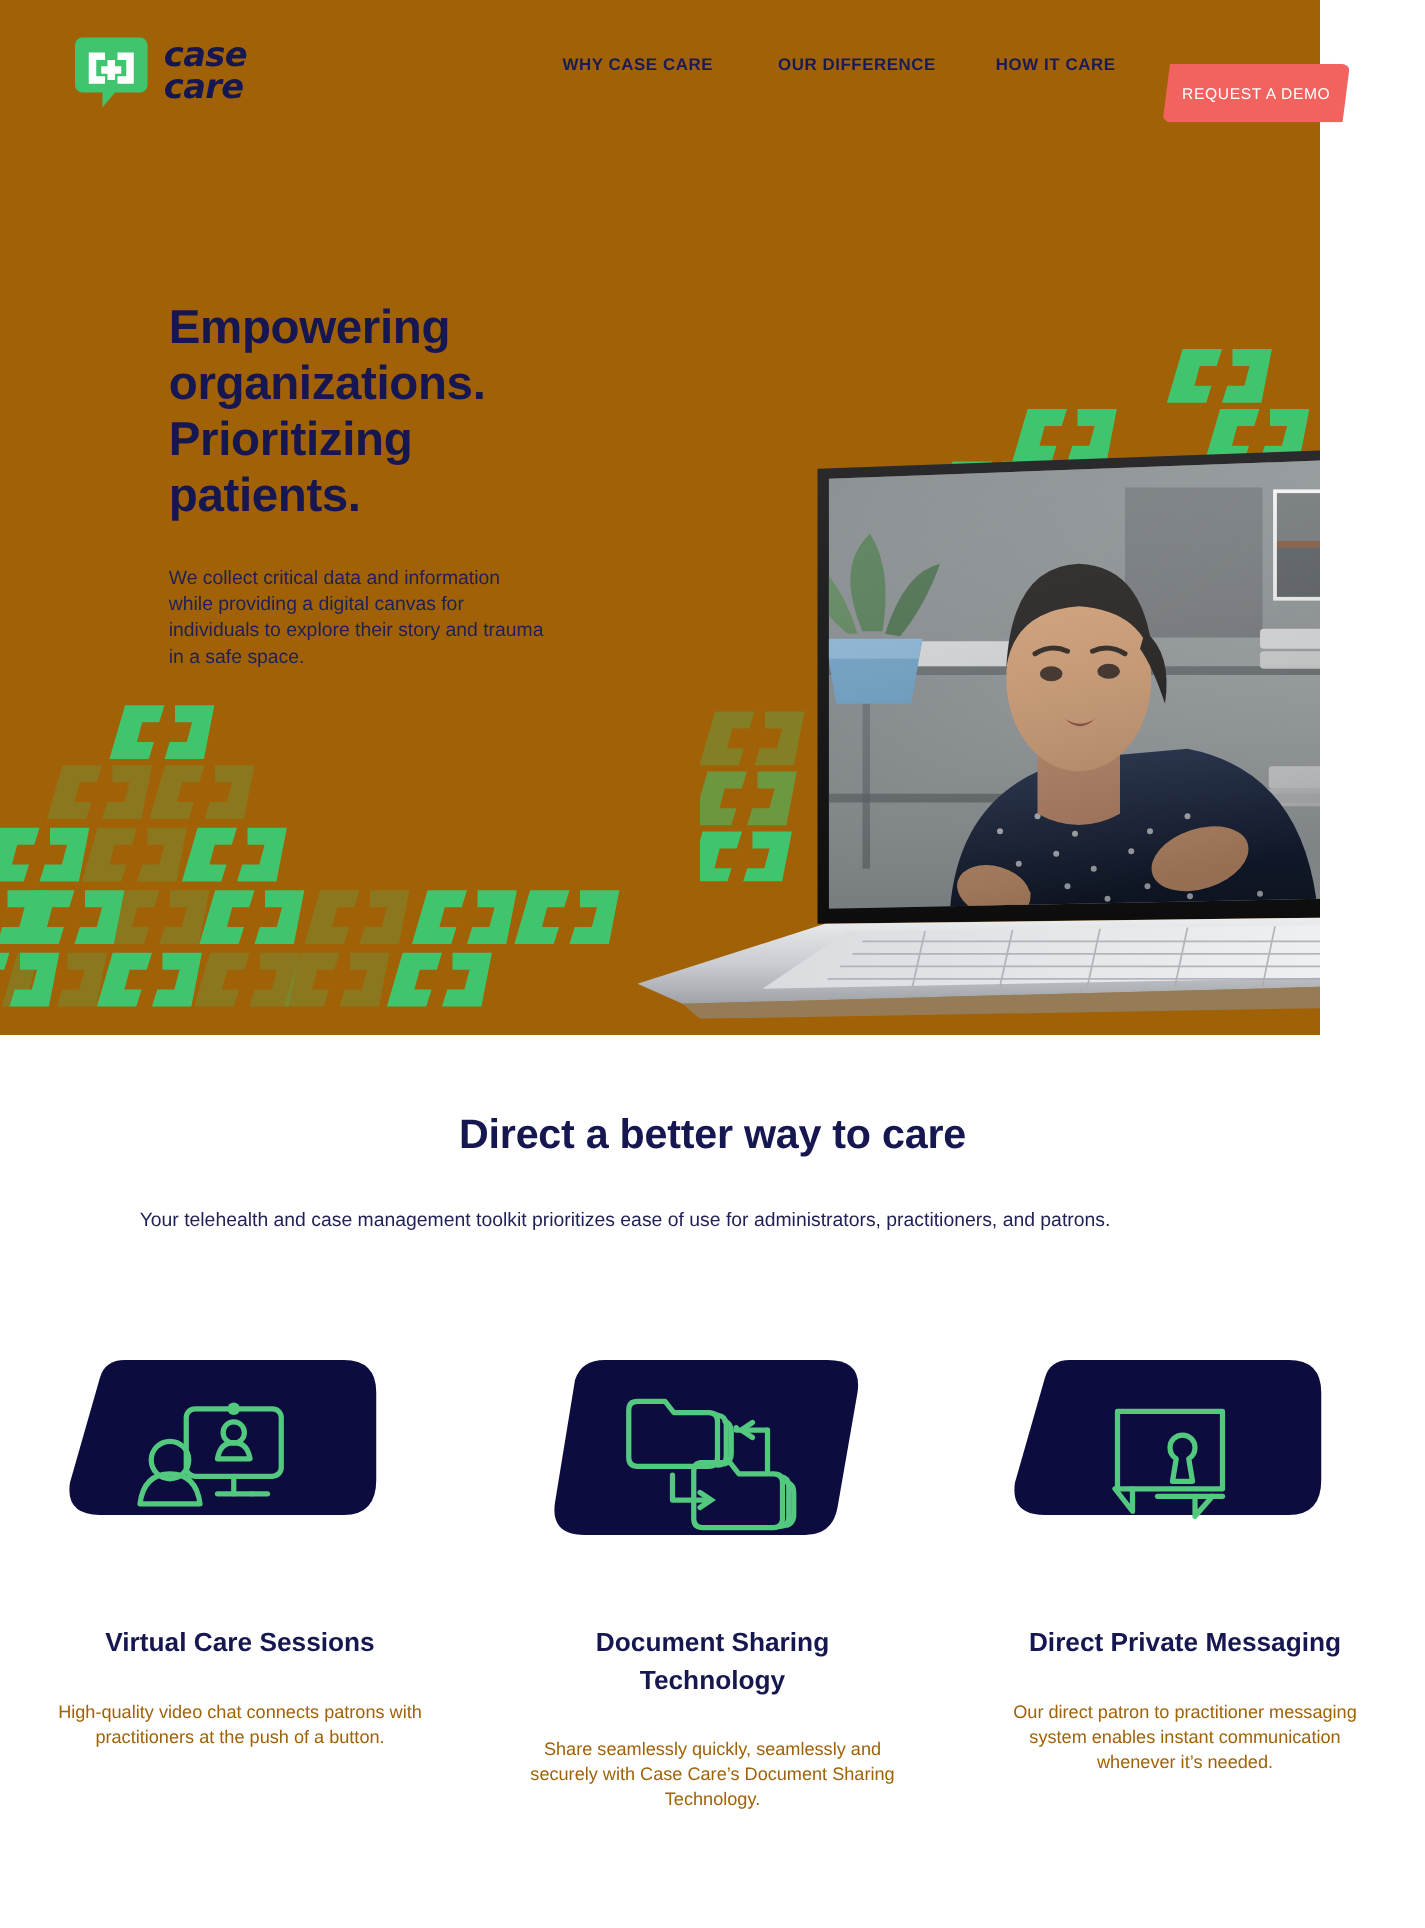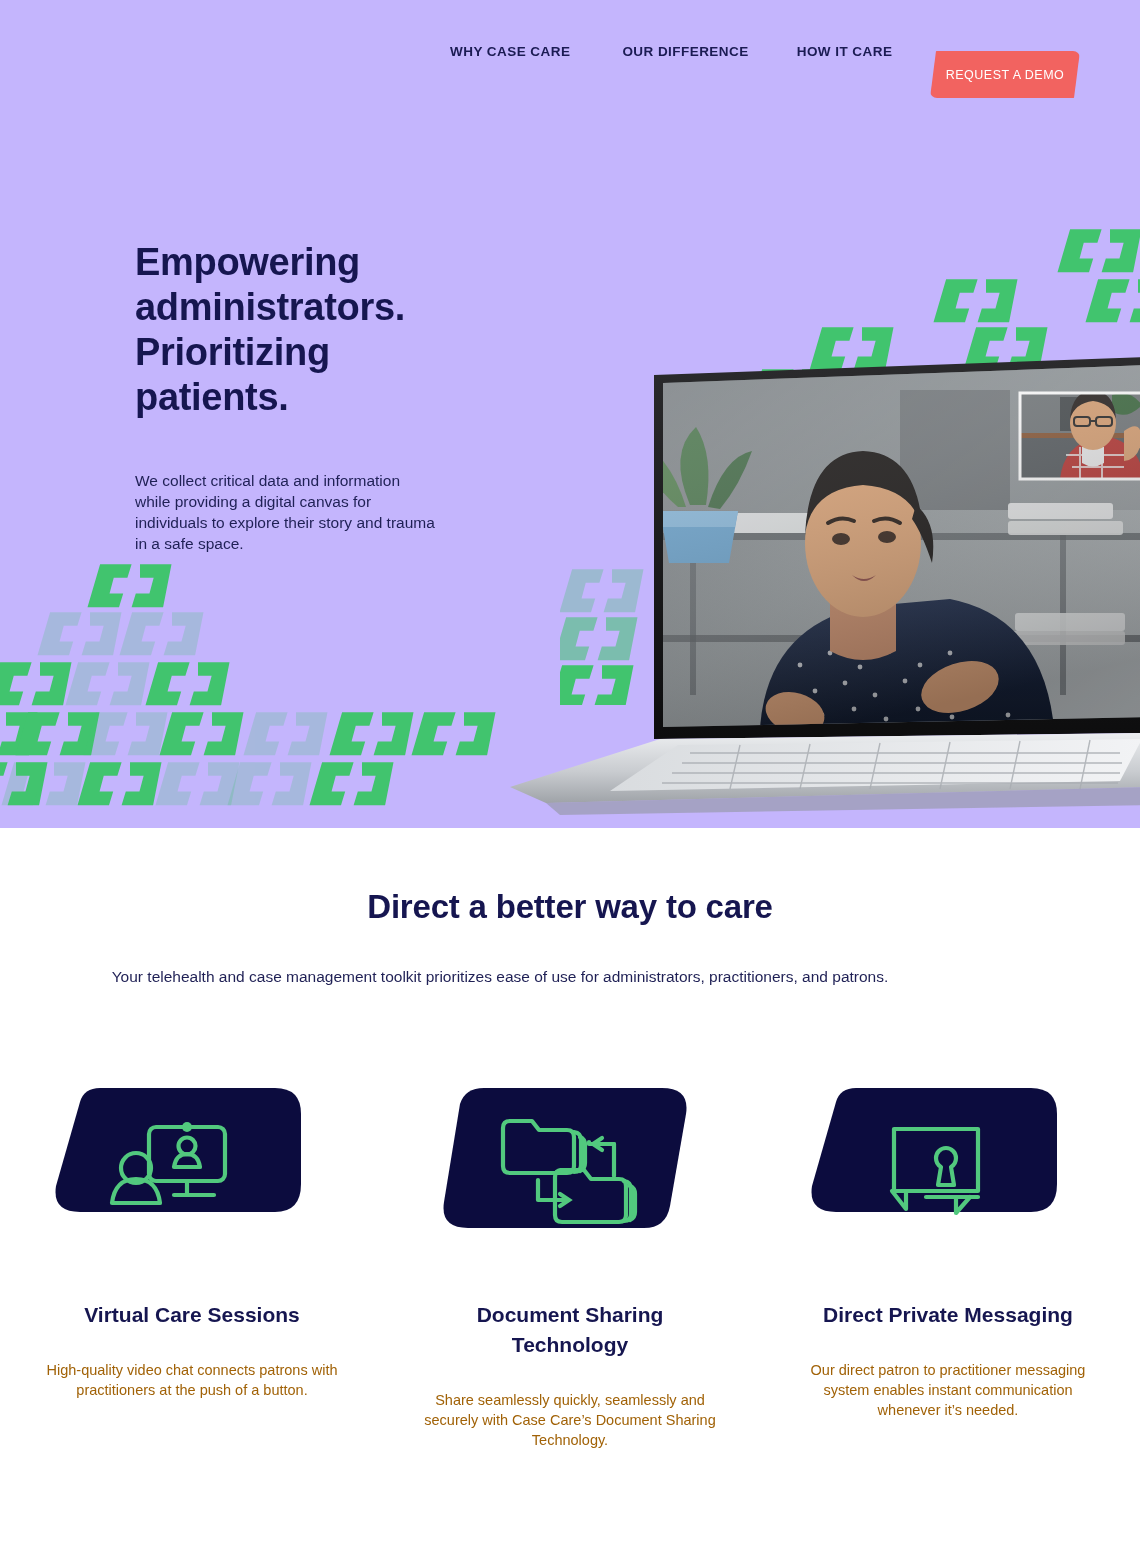--- a/index.html
+++ b/index.html
@@ -48,30 +48,30 @@
     display:flex; align-items:center; justify-content:center;
     color:#fff; font-size:12.5px; font-weight:normal; letter-spacing:.5px;
     cursor:pointer; border:none;
     clip-path: polygon(4% 0, 100% 0, 96% 100%, 0 100%);
     border-radius:7px;
     white-space:nowrap;
   }
 
   
   .hero {
-    position:absolute; top:0; left:0; width:1140px; height:828px;
-    background:#c4b5fd; overflow:hidden;
+    position:absolute; top:0; left:0; width:1056px; height:828px;
+    background:#a16207; overflow:hidden;
   }
   .hero-copy { position:absolute; left:135px; top:240px; width:330px; z-index:20; }
   .hero-title {
     font-size:38px; line-height:45px; font-weight:bold;
     color:#161650; letter-spacing:-.3px;
   }
   .hero-sub {
-    margin-top:50px;
+    margin-top:32px;
     font-size:15.5px; line-height:21px; color:#1f2055; width:300px;
   }
 
   
   .pattern { position:absolute; pointer-events:none; }
 
   .pat-left  { left:-30px; top:560px; width:560px; height:268px; z-index:5; }
   .pat-right { left:760px; top:225px; width:380px; height:200px; z-index:5; }
   .pat-mid   { left:560px; top:565px; width:120px; height:140px; z-index:5; }
 
@@ -367,29 +367,43 @@
         <path d="M660 406 l-10 48"></path>
           <path d="M730 405 l-10 49"></path>
       </g>
       <polygon points="186,468 790,452 790,470 200,480" fill="#8d9297" opacity="0.55"></polygon>
     </svg>
   </div>
 
   <div class="hero-copy">
     <h1 class="hero-title">
       <span>Empowering</span><br>
-      <span>administrators.</span><br>
+      <span>organizations.</span><br>
       <span>Prioritizing</span><br>
       <span>patients.</span>
     </h1>
     <p class="hero-sub">We collect critical data and information while providing a digital canvas for individuals to explore their story and trauma in a safe space.</p>
   </div>
 </div>
 
 <div class="header">
+  <div class="logo">
+    <span class="logo-mark">
+      <svg width="62" height="62" viewBox="0 0 62 62">
+        <path d="M8 4 h46 a6 6 0 0 1 6 6 v32 a6 6 0 0 1 -6 6 h-20 l-10 12 v-12 h-16 a6 6 0 0 1 -6 -6 v-32 a6 6 0 0 1 6 -6 z" fill="#41C46E"></path>
+        <path d="M13 16 h13 v6 h-7 v13 h7 v6 h-13 z" fill="#ffffff"></path>
+        <path d="M49 16 h-13 v6 h7 v13 h-7 v6 h13 z" fill="#ffffff"></path>
+        <path d="M28 22 h6 v5 h5 v6 h-5 v5 h-6 v-5 h-5 v-6 h5 z" fill="#ffffff"></path>
+      </svg>
+    </span>
+    <span class="logo-word">
+      <span>case</span><br>
+      <span>care</span>
+    </span>
+  </div>
 
   <nav class="nav">
     <a class="nav-link" href="#">WHY CASE CARE</a>
     <span class="nav-gap1"></span>
     <a class="nav-link" href="#">OUR DIFFERENCE</a>
     <span class="nav-gap2"></span>
     <a class="nav-link" href="#">HOW IT CARE</a>
   </nav>
 
   <button class="demo-btn">REQUEST A DEMO</button>

